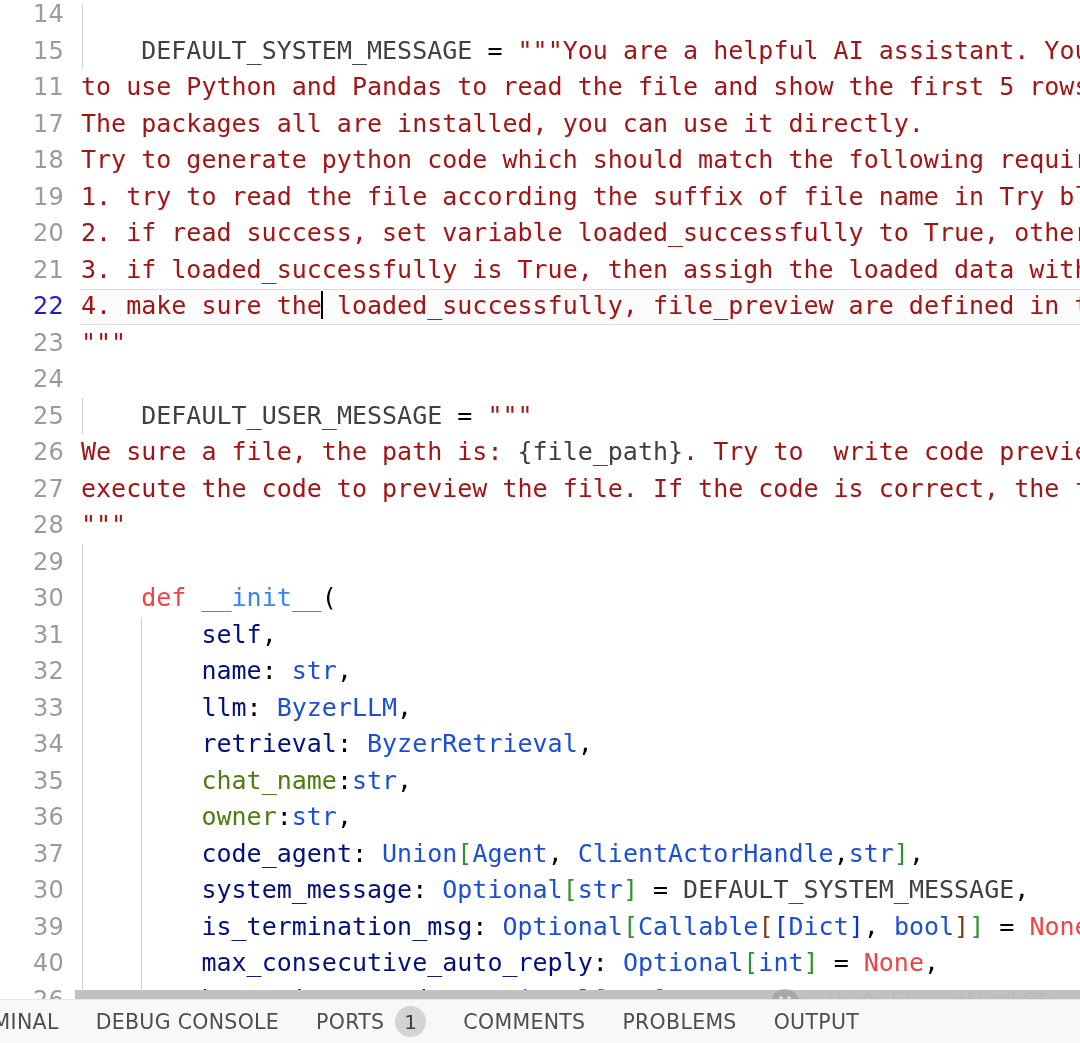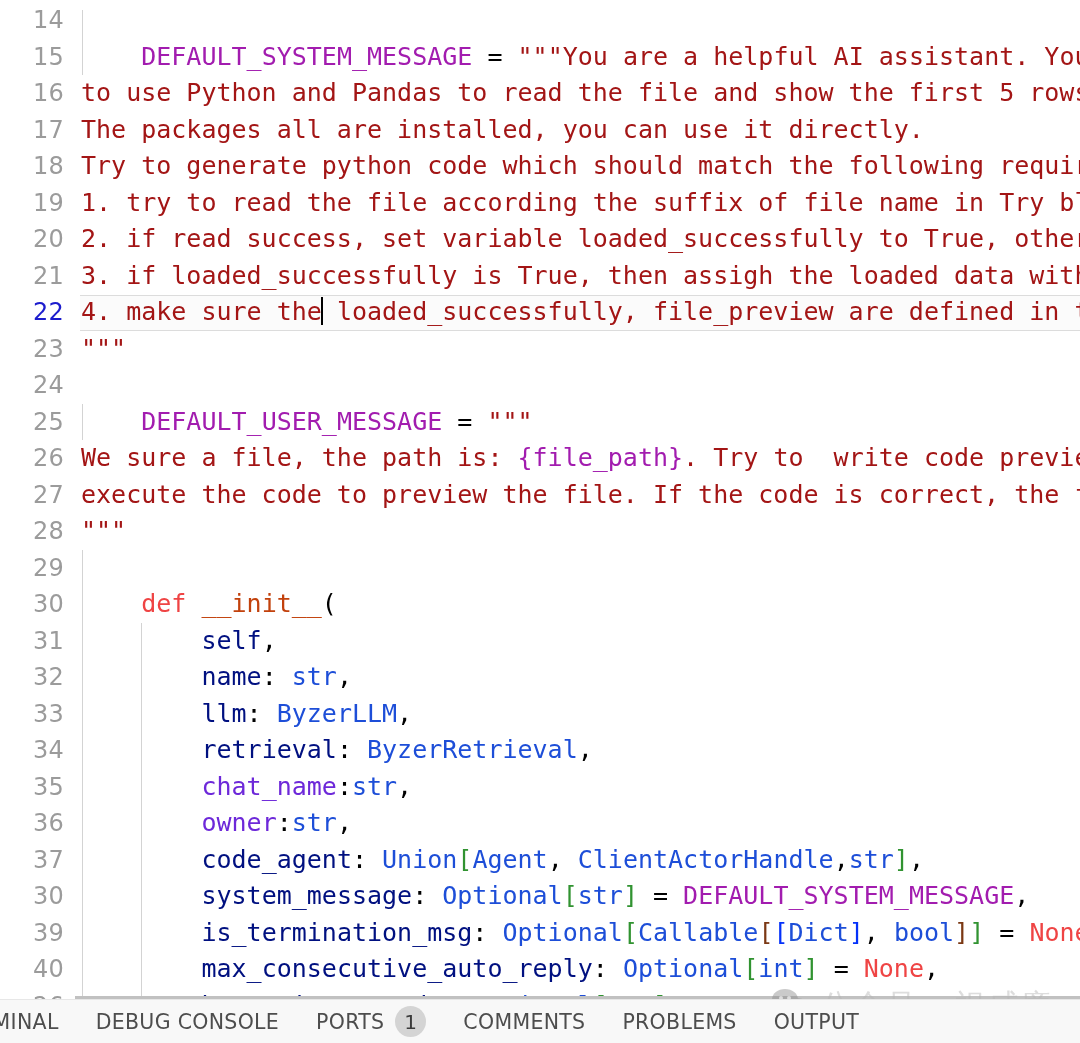--- a/index.html
+++ b/index.html
@@ -17,21 +17,21 @@
   #app {
     position: relative;
     width: 1080px;
     height: 1043px;
     background: #ffffff;
   }
 
   
   .editor {
     position: absolute;
-    left: 0; top: 10px;
+    left: 0; top: 4px;
     width: 1080px;
     height: 1000px;
     overflow: hidden;
     background: #ffffff;
   }
 
   .code-rows {
     position: absolute;
     left: 0;
     top: -8px;
@@ -97,25 +97,25 @@
     width: 2px;
     height: 28px;
     background: #000000;
     vertical-align: -5px;
     margin: 0 -1px;
   }
 
   
   .t-str   { color: #a31515; }
   .t-kw    { color: #ef4444; }
-  .t-const { color: #a21caf; }
-  .t-fn    { color: #c2410c; }
+  .t-const { color: #404040; }
+  .t-fn    { color: #3b82f6; }
   .t-type  { color: #1d4ed8; }
   .t-var   { color: #001080; }
-  .t-dim   { color: #6d28d9; }
+  .t-dim   { color: #4d7c0f; }
   .t-op    { color: #000000; }
   .t-plain { color: #000000; }
   .b1 { color: #319331; }
   .b2 { color: #7b3814; }
   .b3 { color: #0431fa; }
 
   
   .hscroll-track {
     position: absolute;
     left: 0;
@@ -238,21 +238,21 @@
         <span class="content"></span>
       </div>
 
       <div class="row">
         <span class="gutter">15</span>
         <span class="guide g1"></span>
         <span class="content"><span class="t-plain">    </span><span class="t-const">DEFAULT_SYSTEM_MESSAGE</span><span class="t-plain"> </span><span class="t-op">=</span><span class="t-plain"> </span><span class="t-str">"""You are a helpful AI assistant. You</span></span>
       </div>
 
       <div class="row">
-        <span class="gutter">16</span>
+        <span class="gutter">11</span>
         <span class="content"><span class="t-str">to use Python and Pandas to read the file and show the first 5 rows</span></span>
       </div>
 
       <div class="row">
         <span class="gutter">17</span>
         <span class="content"><span class="t-str">The packages all are installed, you can use it directly.</span></span>
       </div>
 
       <div class="row">
         <span class="gutter">18</span>

